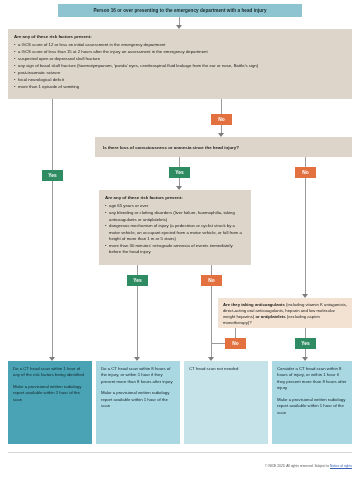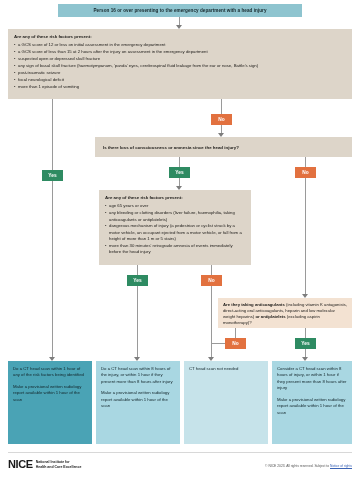--- a/index.html
+++ b/index.html
@@ -161,24 +161,17 @@
   <div class="out light" style="left:184px;top:361px;width:84px;height:83px;">
     <p>CT head scan not needed</p>
   </div>
 
   <div class="out mid" style="left:272px;top:361px;width:80px;height:83px;">
     <p>Consider a CT head scan within 8 hours of injury, or within 1 hour if they present more than 8 hours after injury</p>
     <p>Make a provisional written radiology report available within 1 hour of the scan</p>
   </div>
 
   <div class="footer-rule"></div>
-  <div class="nice-logo">
-    <span class="nice-word">NICE</span>
-    <span class="nice-sub">
-      <span>National Institute for</span><br>
-      <span>Health and Care Excellence</span>
-    </span>
-  </div>
   <div class="copyright">
     <span>© NICE 2023. All rights reserved. Subject to </span><span class="lnk">Notice of rights</span>
   </div>
 
 </div>
 
 </body></html>

